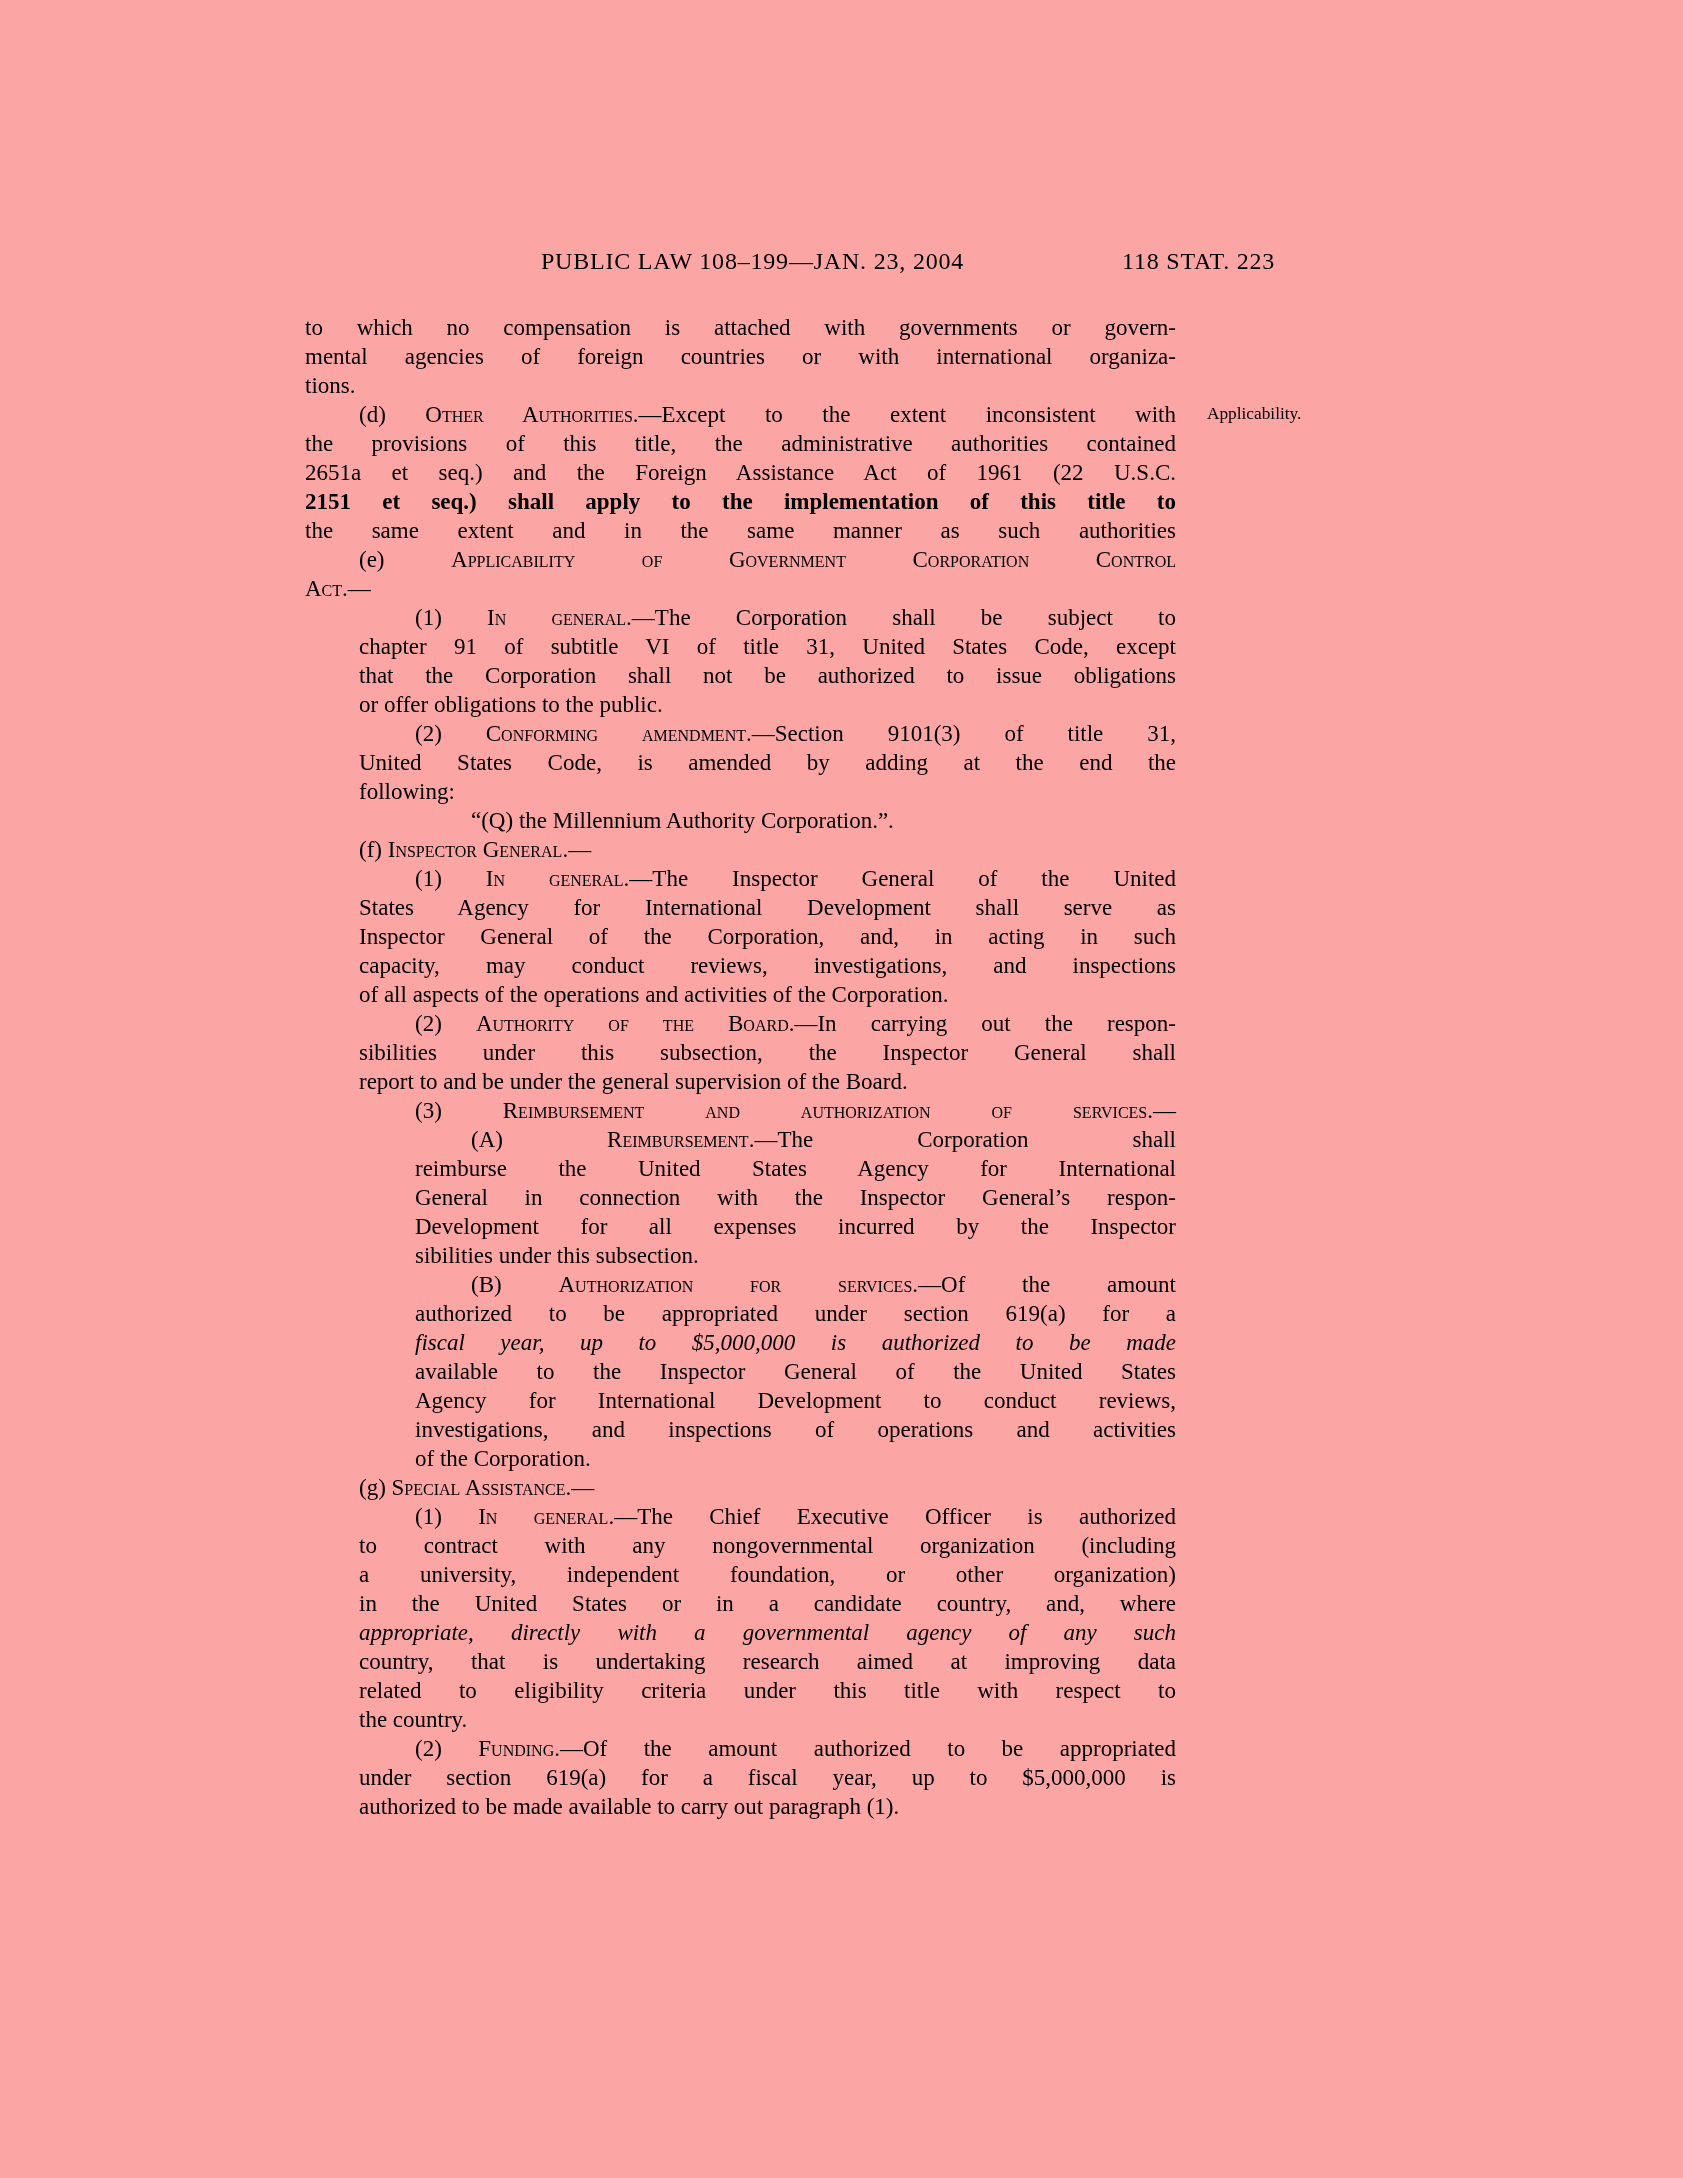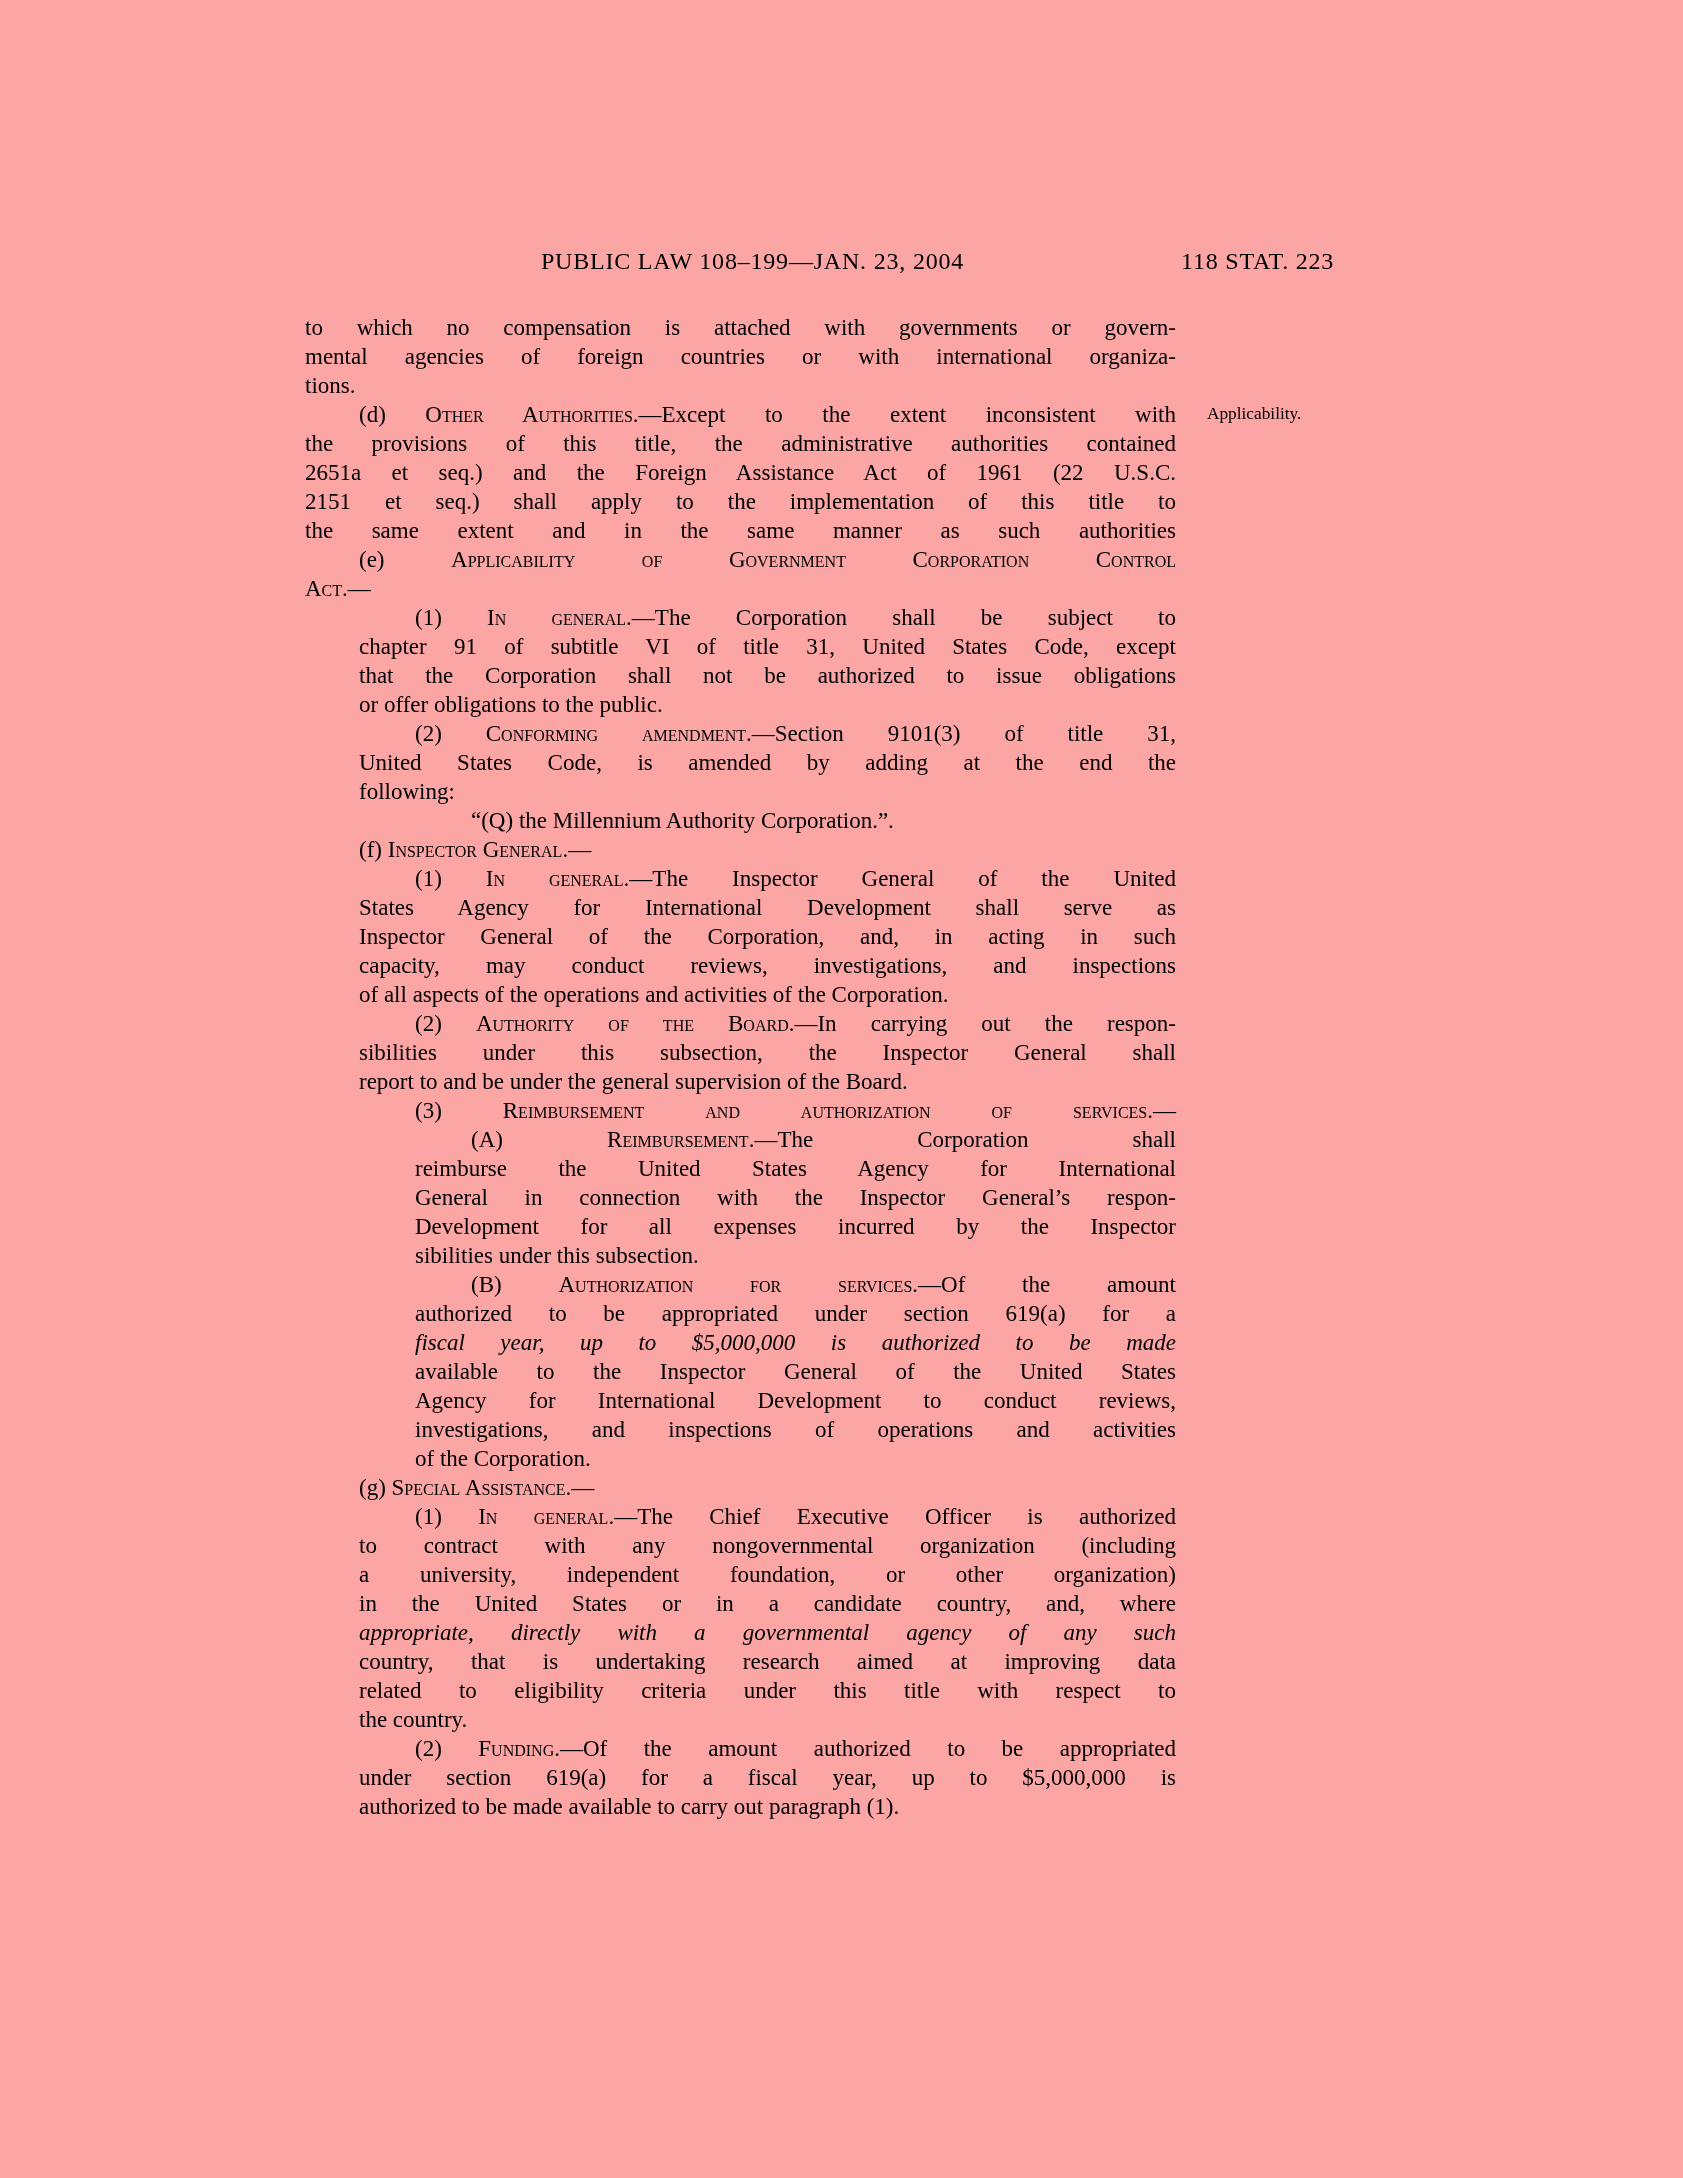--- a/index.html
+++ b/index.html
@@ -12,21 +12,21 @@
     overflow:hidden;
   }
   .running-head{
     position:absolute;top:248px;left:0;width:1683px;height:30px;
     font-size:24px;letter-spacing:0.8px;
   }
   .law-title{
     position:absolute;left:317px;width:871px;text-align:center;
   }
   .stat-page{
-    position:absolute;left:1181px;white-space:nowrap;
+    position:absolute;left:1122px;white-space:nowrap;
   }
   .body-text{
     position:absolute;top:313px;left:305px;width:871px;
     font-size:23px;line-height:29px;
   }
   .line{
     position:relative;
     text-align:justify;
     text-align-last:justify;
     text-justify:inter-word;
@@ -52,21 +52,21 @@
     <div class="law-title">PUBLIC LAW 108–199—JAN. 23, 2004</div>
     <div class="stat-page">118 STAT. 223</div>
   </div>
   <main class="body-text">
       <div class="line" style="padding-left: 0px;"><span>to which no compensation is attached with governments or govern-</span></div>
       <div class="line" style="padding-left: 0px;"><span>mental agencies of foreign countries or with international organiza-</span></div>
       <div class="line last" style="padding-left: 0px;"><span>tions.</span></div>
       <div class="line" style="padding-left: 54px;"><span>(d) </span><span class="sc">Other Authorities</span><span>.—Except to the extent inconsistent with</span><span class="margin-note">Applicability.</span></div>
       <div class="line" style="padding-left: 0px;"><span>the provisions of this title, the administrative authorities contained</span></div>
       <div class="line" style="padding-left: 0px;"><span>2651a et seq.) and the Foreign Assistance Act of 1961 (22 U.S.C.</span></div>
-      <div class="line" style="padding-left: 0px;"><span>2151 et seq.) shall apply to the implementation of this title to</span></div>
+      <div class="line" style="padding-left: 0px; font-weight: bold;"><span>2151 et seq.) shall apply to the implementation of this title to</span></div>
       <div class="line" style="padding-left: 0px;"><span>the same extent and in the same manner as such authorities</span></div>
       <div class="line" style="padding-left: 54px;"><span>(e) </span><span class="sc">Applicability of Government Corporation Control</span></div>
       <div class="line last" style="padding-left: 0px;"><span class="sc">Act</span><span>.—</span></div>
       <div class="line" style="padding-left: 110px;"><span>(1) </span><span class="sc">In general</span><span>.—The Corporation shall be subject to</span></div>
       <div class="line" style="padding-left: 54px;"><span>chapter 91 of subtitle VI of title 31, United States Code, except</span></div>
       <div class="line" style="padding-left: 54px;"><span>that the Corporation shall not be authorized to issue obligations</span></div>
       <div class="line last" style="padding-left: 54px;"><span>or offer obligations to the public.</span></div>
       <div class="line" style="padding-left: 110px;"><span>(2) </span><span class="sc">Conforming amendment</span><span>.—Section 9101(3) of title 31,</span></div>
       <div class="line" style="padding-left: 54px;"><span>United States Code, is amended by adding at the end the</span></div>
       <div class="line last" style="padding-left: 54px;"><span>following:</span></div>

